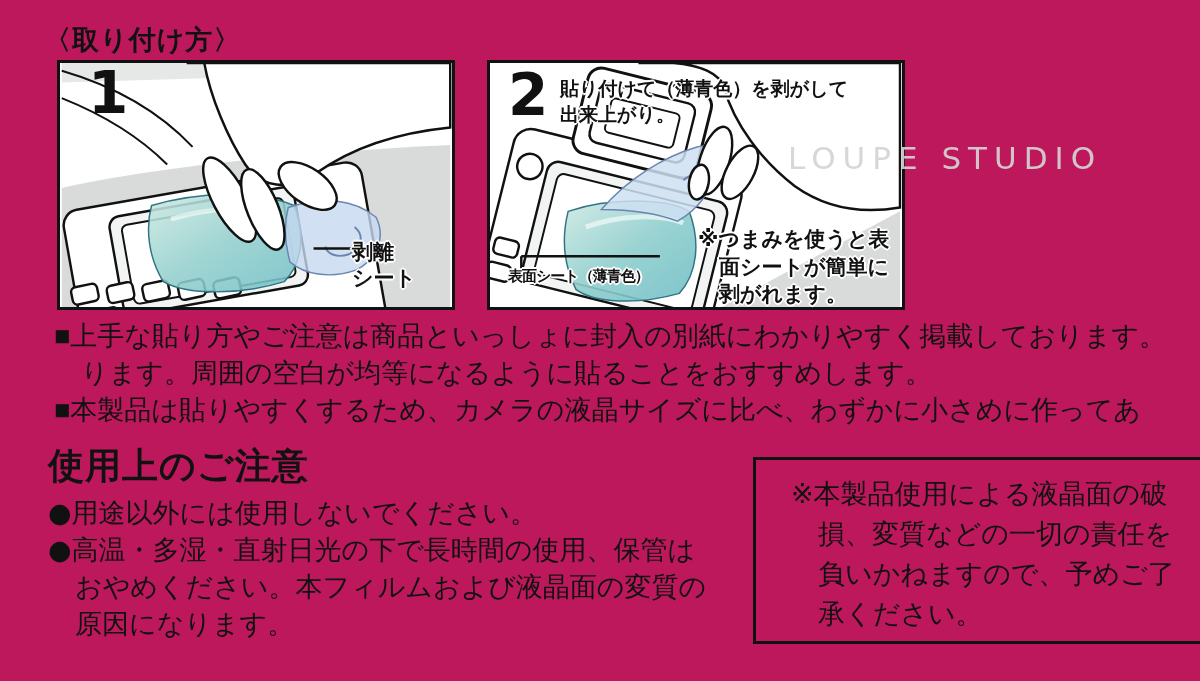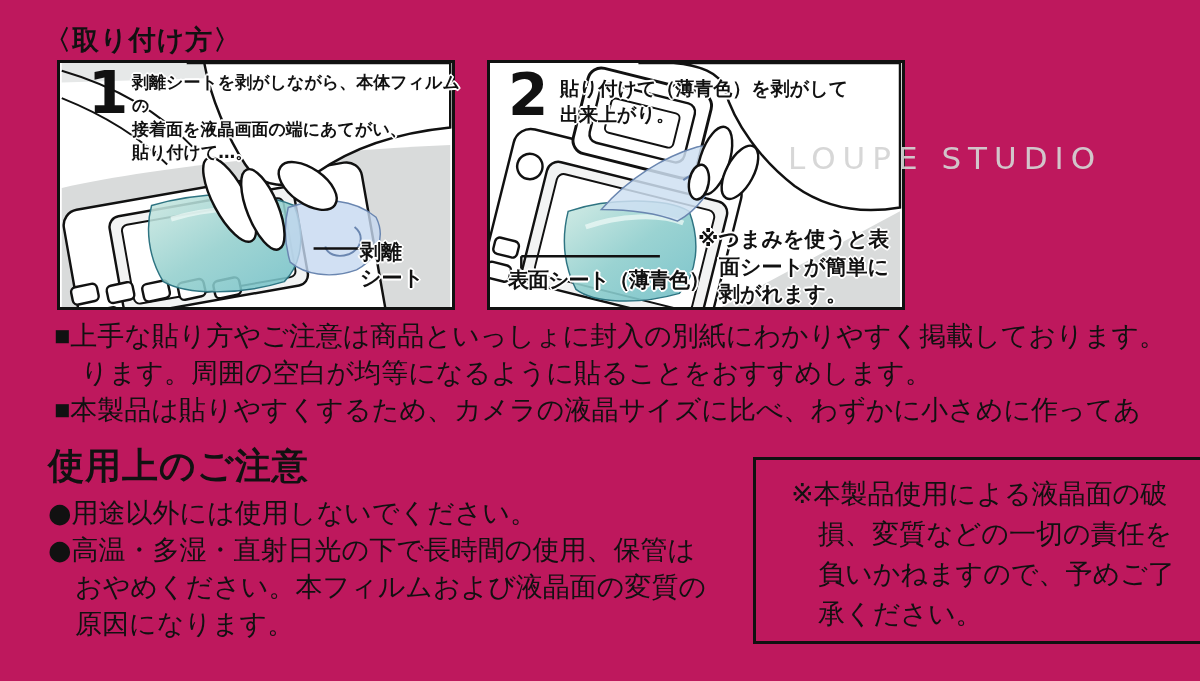--- a/index.html
+++ b/index.html
@@ -44,22 +44,22 @@
   .i1{left:72px;top:8px;width:330px;font-size:17px;}
   .i2{left:70px;top:12px;width:300px;font-size:19px;}
 
   .outline-txt{
     text-shadow:-2px 0 #fff,2px 0 #fff,0 -2px #fff,0 2px #fff,
                 -1px -1px #fff,1px 1px #fff,-1px 1px #fff,1px -1px #fff;
   }
   .plabel{
     position:absolute;font-weight:bold;line-height:1.25;
   }
-  .l1{left:300px;top:176px;font-size:21px;}
-  .l2{left:18px;top:204px;font-size:21px;letter-spacing:-1px;}
+  .l1{left:292px;top:176px;font-size:21px;}
+  .l2{left:18px;top:204px;font-size:15px;letter-spacing:-1px;}
 
   .pnote{
     position:absolute;left:208px;top:163px;width:200px;
     font-size:21px;font-weight:bold;line-height:1.32;
   }
   .pnote .cont{margin-left:1em;}
 
   .watermark{
     position:absolute;left:788px;top:140px;z-index:6;
     font-size:31px;letter-spacing:7px;color:var(--watermark);
@@ -126,25 +126,20 @@
       <path d="M300,168 C310,176 308,190 294,196 C282,200 272,196 270,188" fill="none" stroke="#6a86b0" stroke-width="2"></path>
 
       <path d="M128,0 L398,0 L398,66 C338,72 296,88 262,112 C232,132 204,128 188,104 C170,77 152,34 146,0 Z" fill="#fff" stroke="#111" stroke-width="2.5"></path>
       <ellipse cx="172" cy="140" rx="17" ry="48" transform="rotate(-28 172 140)" fill="#fff" stroke="#111" stroke-width="2.5"></ellipse>
       <ellipse cx="206" cy="150" rx="16" ry="44" transform="rotate(-22 206 150)" fill="#fff" stroke="#111" stroke-width="2.5"></ellipse>
       <ellipse cx="252" cy="126" rx="18" ry="34" transform="rotate(-55 252 126)" fill="#fff" stroke="#111" stroke-width="2.5"></ellipse>
 
       <path d="M258,190 L336,190" stroke="#111" stroke-width="2.5"></path>
     </svg>
     <div class="stepnum n1">1</div>
-    <div class="instr i1 outline-txt">
-      <div>剥離シートを剥がしながら、本体フィルムの</div>
-      <div>接着面を液晶画面の端にあてがい、</div>
-      <div>貼り付けて…。</div>
-    </div>
     <div class="plabel l1 outline-txt">
       <div>剥離</div>
       <div>シート</div>
     </div>
   </div>
 
   <div class="panel panel2">
     <svg viewBox="0 0 418 250" width="412" height="244" aria-hidden="true">
       <defs>
         <linearGradient id="film2" x1="0" y1="0" x2="1" y2="1">

